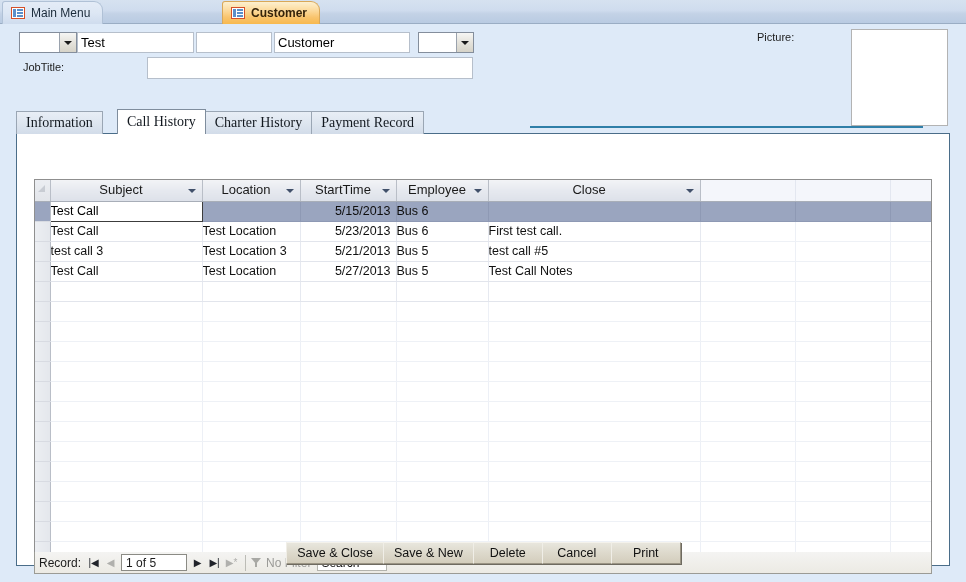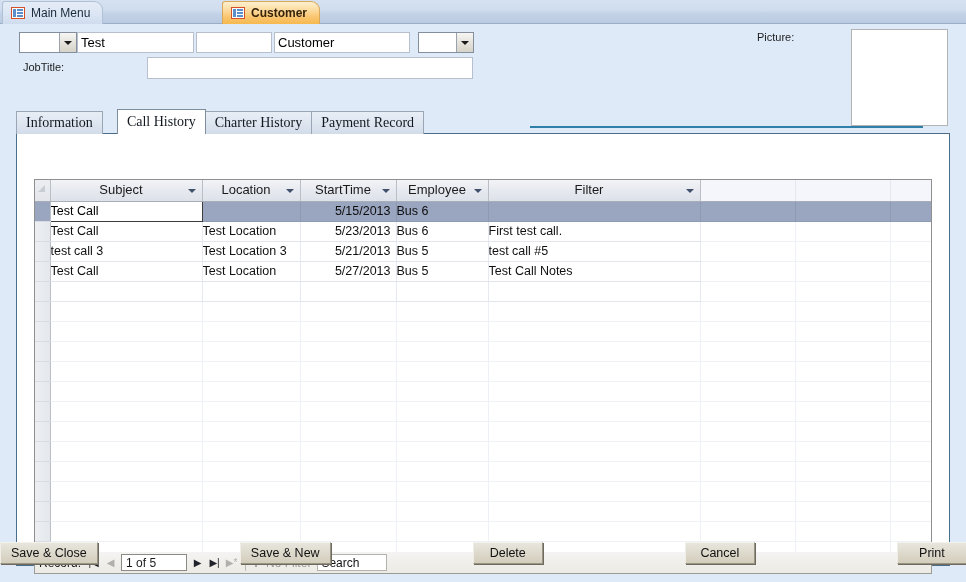--- a/index.html
+++ b/index.html
@@ -417,21 +417,21 @@
     color: #111;
   }
 
   
   .footer {
     position: absolute;
     left: 0; top: 518px;
     width: 966px; height: 40px;
     display: flex;
     align-items: flex-start;
-    justify-content: space-between;
+    justify-content: center;
     gap: 0;
   }
   .footer .btn3d {
     height: 22px;
     padding: 0 10px;
     margin-right: -1px;
     min-width: 70px;
   }
 </style>
 </head>
@@ -526,21 +526,21 @@
                   </th>
                   <th class="hd">
                     <span class="htxt">StartTime</span>
                     <span class="hdarrow"></span>
                   </th>
                   <th class="hd">
                     <span class="htxt">Employee</span>
                     <span class="hdarrow"></span>
                   </th>
                   <th class="hd">
-                    <span class="htxt">Filter</span>
+                    <span class="htxt">Close</span>
                     <span class="hdarrow"></span>
                   </th>
                   <th class="blankhd"></th>
                   <th class="blankhd"></th>
                   <th class="blankhd"></th>
                 </tr>
             </thead>
             <tbody id="sheet-body">
                 <tr class="row selected">
                   <td class="selcell"></td>

